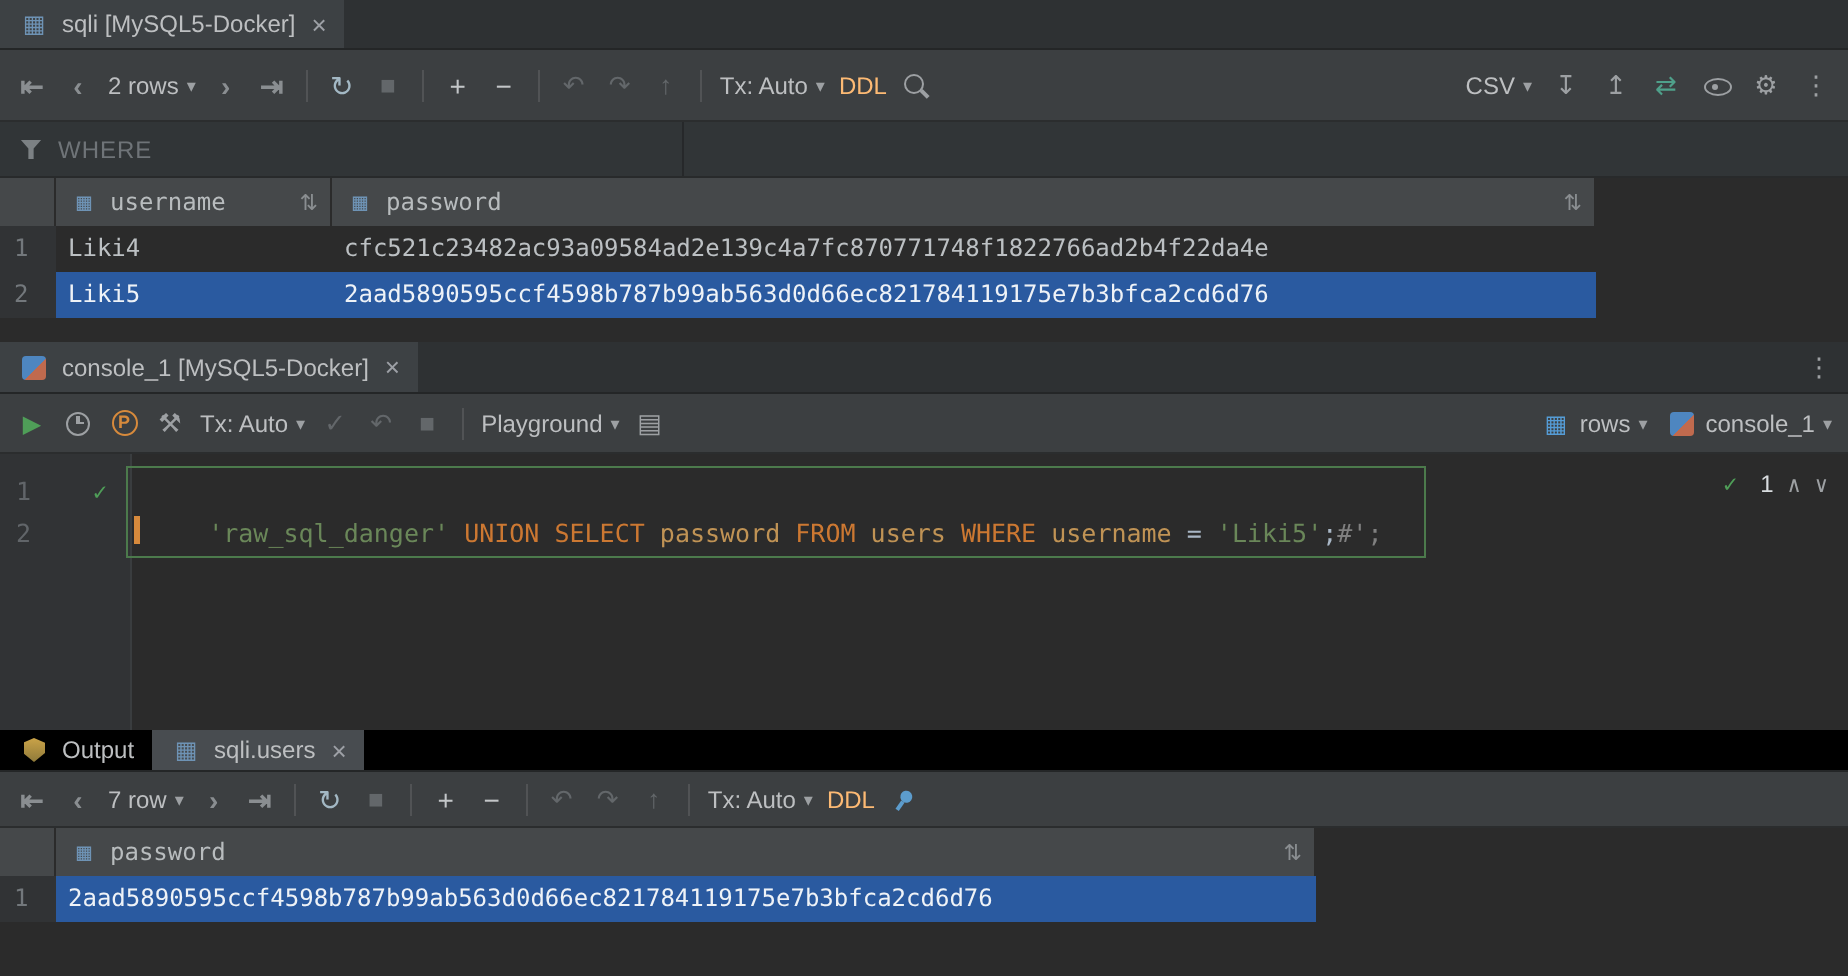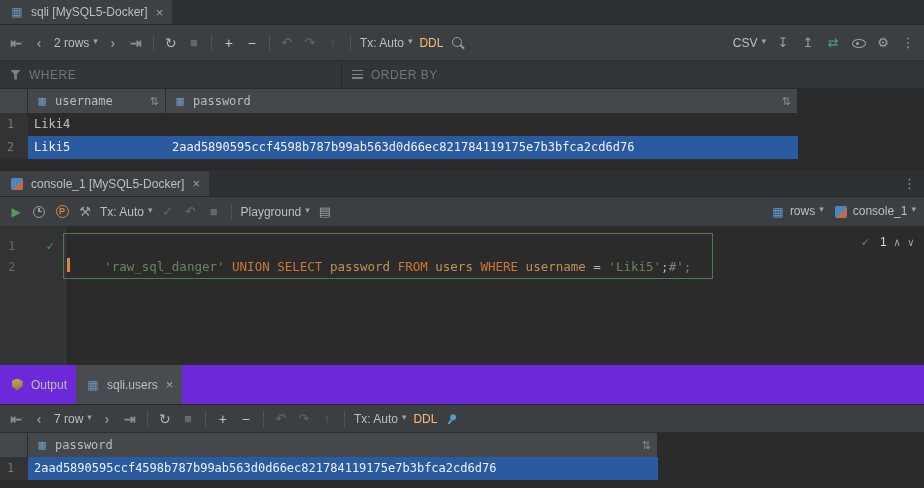--- a/index.html
+++ b/index.html
@@ -5,42 +5,42 @@
   *{box-sizing:border-box;margin:0;padding:0}
   html,body{width:924px;height:488px;overflow:hidden}
   body{background:#2b2b2b;font-family:"Liberation Sans",sans-serif;font-size:12px;color:#bdbfc1}
   .mono{font-family:"DejaVu Sans Mono",monospace}
   .win{width:924px;height:488px;display:flex;flex-direction:column;overflow:hidden}
 
   
   .tabbar{background:#2e3133;display:flex;align-items:stretch;border-bottom:1px solid #242627;flex:0 0 auto}
   .tabbar-a{height:25px}
   .tabbar-b{height:26px}
-  .tabbar-c{height:40px;background:#6d28d9}
+  .tabbar-c{height:21px;background:#000000}
   .tab{display:flex;align-items:center;gap:6px;padding:0 9px;background:#3d4144;white-space:nowrap}
   .tabbar-c .tab{background:transparent}
   .tabbar-c .tab.active{background:#484c50}
   .tab .close{color:#9da0a6;font-size:13px;line-height:1;margin-left:2px}
   .tab-spacer{flex:1}
   .bar-more{display:flex;align-items:center;padding:0 8px;color:#9da0a3;font-size:13px}
 
   
   .tb{background:#3c3f41;border-bottom:1px solid #2b2d2e;display:flex;align-items:center;gap:7px;padding:0 8px;flex:0 0 auto}
   .toolbar-a{height:36px}
   .toolbar-b{height:30px}
   .toolbar-c{height:28px}
   .ic{display:inline-flex;align-items:center;justify-content:center;min-width:16px;height:16px;color:#9da0a3;font-size:13px;line-height:1}
   .ic.nav{font-size:14px;color:#8a8e91;font-weight:bold}
   .ic.dis{color:#63676a}
   .ic.refresh{color:#a3b8c4;font-size:14px}
   .ic.plus{color:#c3c6c8;font-size:14px}
   .ic.green{color:var(--success-green);font-size:12px}
   .ic.extract{color:#4fa08a}
   .sep{width:1px;height:16px;background:#515355;margin:0 2px}
-  .dd{display:inline-flex;align-items:flex-start;gap:4px;color:#bdbfc1;white-space:nowrap}
+  .dd{display:inline-flex;align-items:center;gap:4px;color:#bdbfc1;white-space:nowrap}
   .chev{font-size:9px;color:#9da0a3}
   .lbl{color:#fdba74;white-space:nowrap}
   .right{margin-left:auto;display:inline-flex;align-items:center;gap:9px}
 
   
   .funnel{width:11px;height:10px;background:#7c8184;clip-path:polygon(0 0,100% 0,62% 48%,62% 100%,38% 100%,38% 48%)}
   .sortlines{width:11px;height:9px;background:repeating-linear-gradient(to bottom,#7c8184 0 1.5px,transparent 1.5px 3.6px)}
   .mag{position:relative;width:14px;height:14px}
   .mag::before{content:"";position:absolute;left:1px;top:1px;width:8px;height:8px;border:1.5px solid #9da0a3;border-radius:50%}
   .mag::after{content:"";position:absolute;left:9px;top:10px;width:5px;height:1.5px;background:#9da0a3;transform:rotate(45deg)}
@@ -153,43 +153,40 @@
       <span class="ic">⚙</span>
       <span class="ic">⋮</span>
     </span>
   </div>
 
   <div class="filterbar">
     <div class="fhalf whalf">
       <span class="funnel"></span>
       <span>WHERE</span>
     </div>
-    <div class="fhalf ohalf">
-      <span class="sortlines"></span>
-      <span>ORDER BY</span>
-    </div>
   </div>
 
   <div class="ghead">
     <div class="gcorner"></div>
     <div class="gcol c-user">
       <span class="ic tgrid">▦</span>
       <span>username</span>
       <span class="sort">⇅</span>
     </div>
     <div class="gcol c-pass">
       <span class="ic tgrid">▦</span>
       <span>password</span>
       <span class="sort">⇅</span>
     </div>
   </div>
 
   <div class="grow-line mono">
     <div class="gnum">1</div>
     <div class="gcell c-user">Liki4</div>
+    <div class="gcell c-pass">cfc521c23482ac93a09584ad2e139c4a7fc870771748f1822766ad2b4f22da4e</div>
   </div>
   <div class="grow-line mono selected">
     <div class="gnum">2</div>
     <div class="gcell c-user">Liki5</div>
     <div class="gcell c-pass">2aad5890595ccf4598b787b99ab563d0d66ec821784119175e7b3bfca2cd6d76</div>
   </div>
   <div class="spacer-a"></div>
 
   <div class="tabbar tabbar-b">
     <div class="tab">

